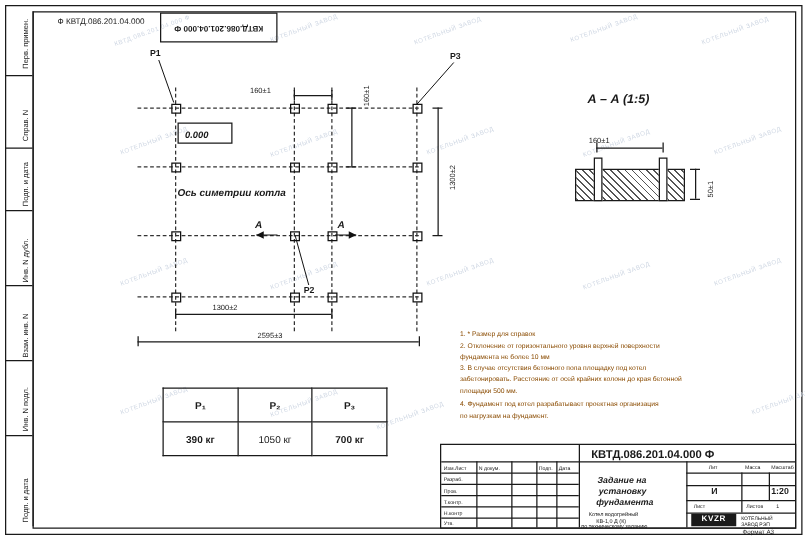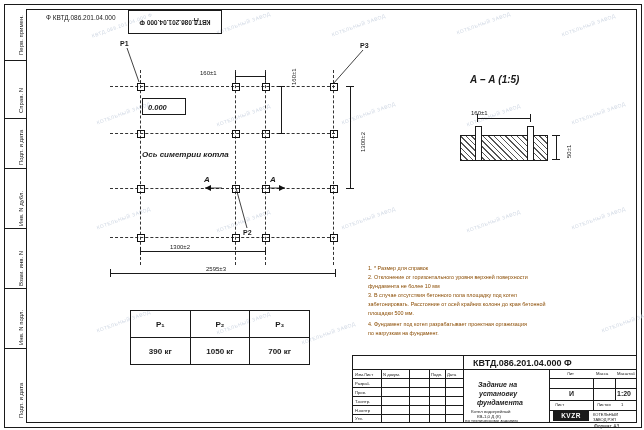--- a/index.html
+++ b/index.html
@@ -170,21 +170,21 @@
 
   <table class="tbl" style="left:130px;top:310px;width:180px;">
     <tbody>
         <tr>
       <th style="width:60px;height:22px;">Р₁</th>
       <th style="width:60px;">Р₂</th>
       <th style="width:60px;">Р₃</th>
     </tr>
     <tr>
       <td style="height:22px;font-weight:bold;">390 кг</td>
-      <td style="font-weight:bold;">1050 кг</td>
+      <td style="font-weight:normal;">1050 кг</td>
       <td style="font-weight:bold;">700 кг</td>
     </tr>
   </tbody>
     </table>
 
   <div class="note" style="left:368px;top:265px;width:262px;">1. * Размер для справок</div>
   <div class="note" style="left:368px;top:274px;width:262px;">2. Отклонение от горизонтального уровня верхней поверхности</div>
   <div class="note" style="left:368px;top:283px;width:262px;">фундамента не более 10 мм</div>
   <div class="note" style="left:368px;top:292px;width:262px;">3. В случае отсутствия бетонного пола площадку под котел</div>
   <div class="note" style="left:368px;top:301px;width:262px;">забетонировать. Расстояние от осей крайних колонн до края бетонной</div>

